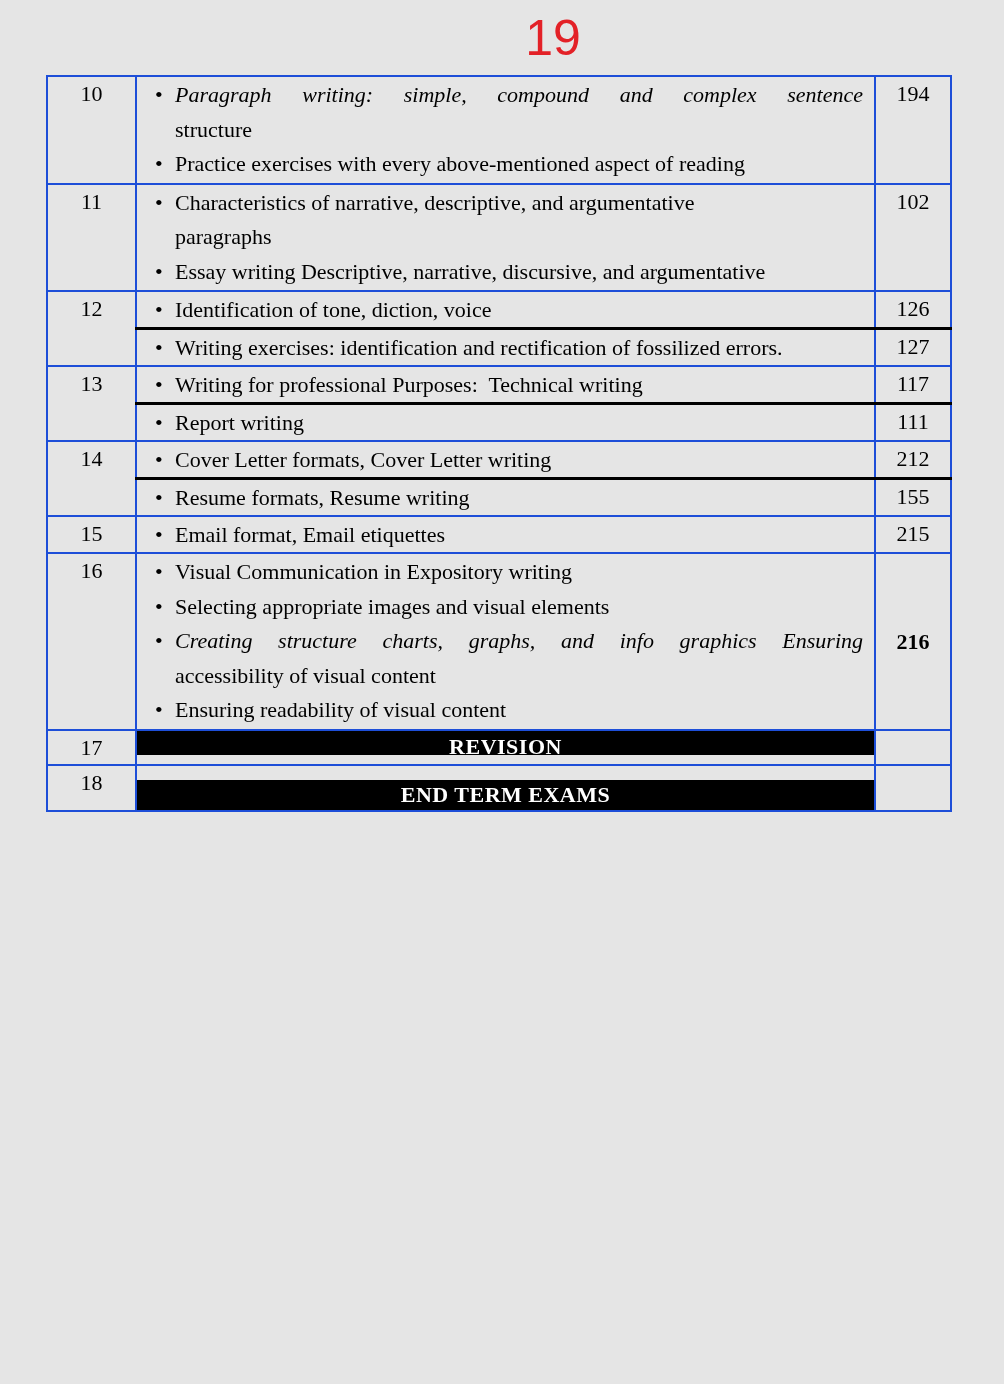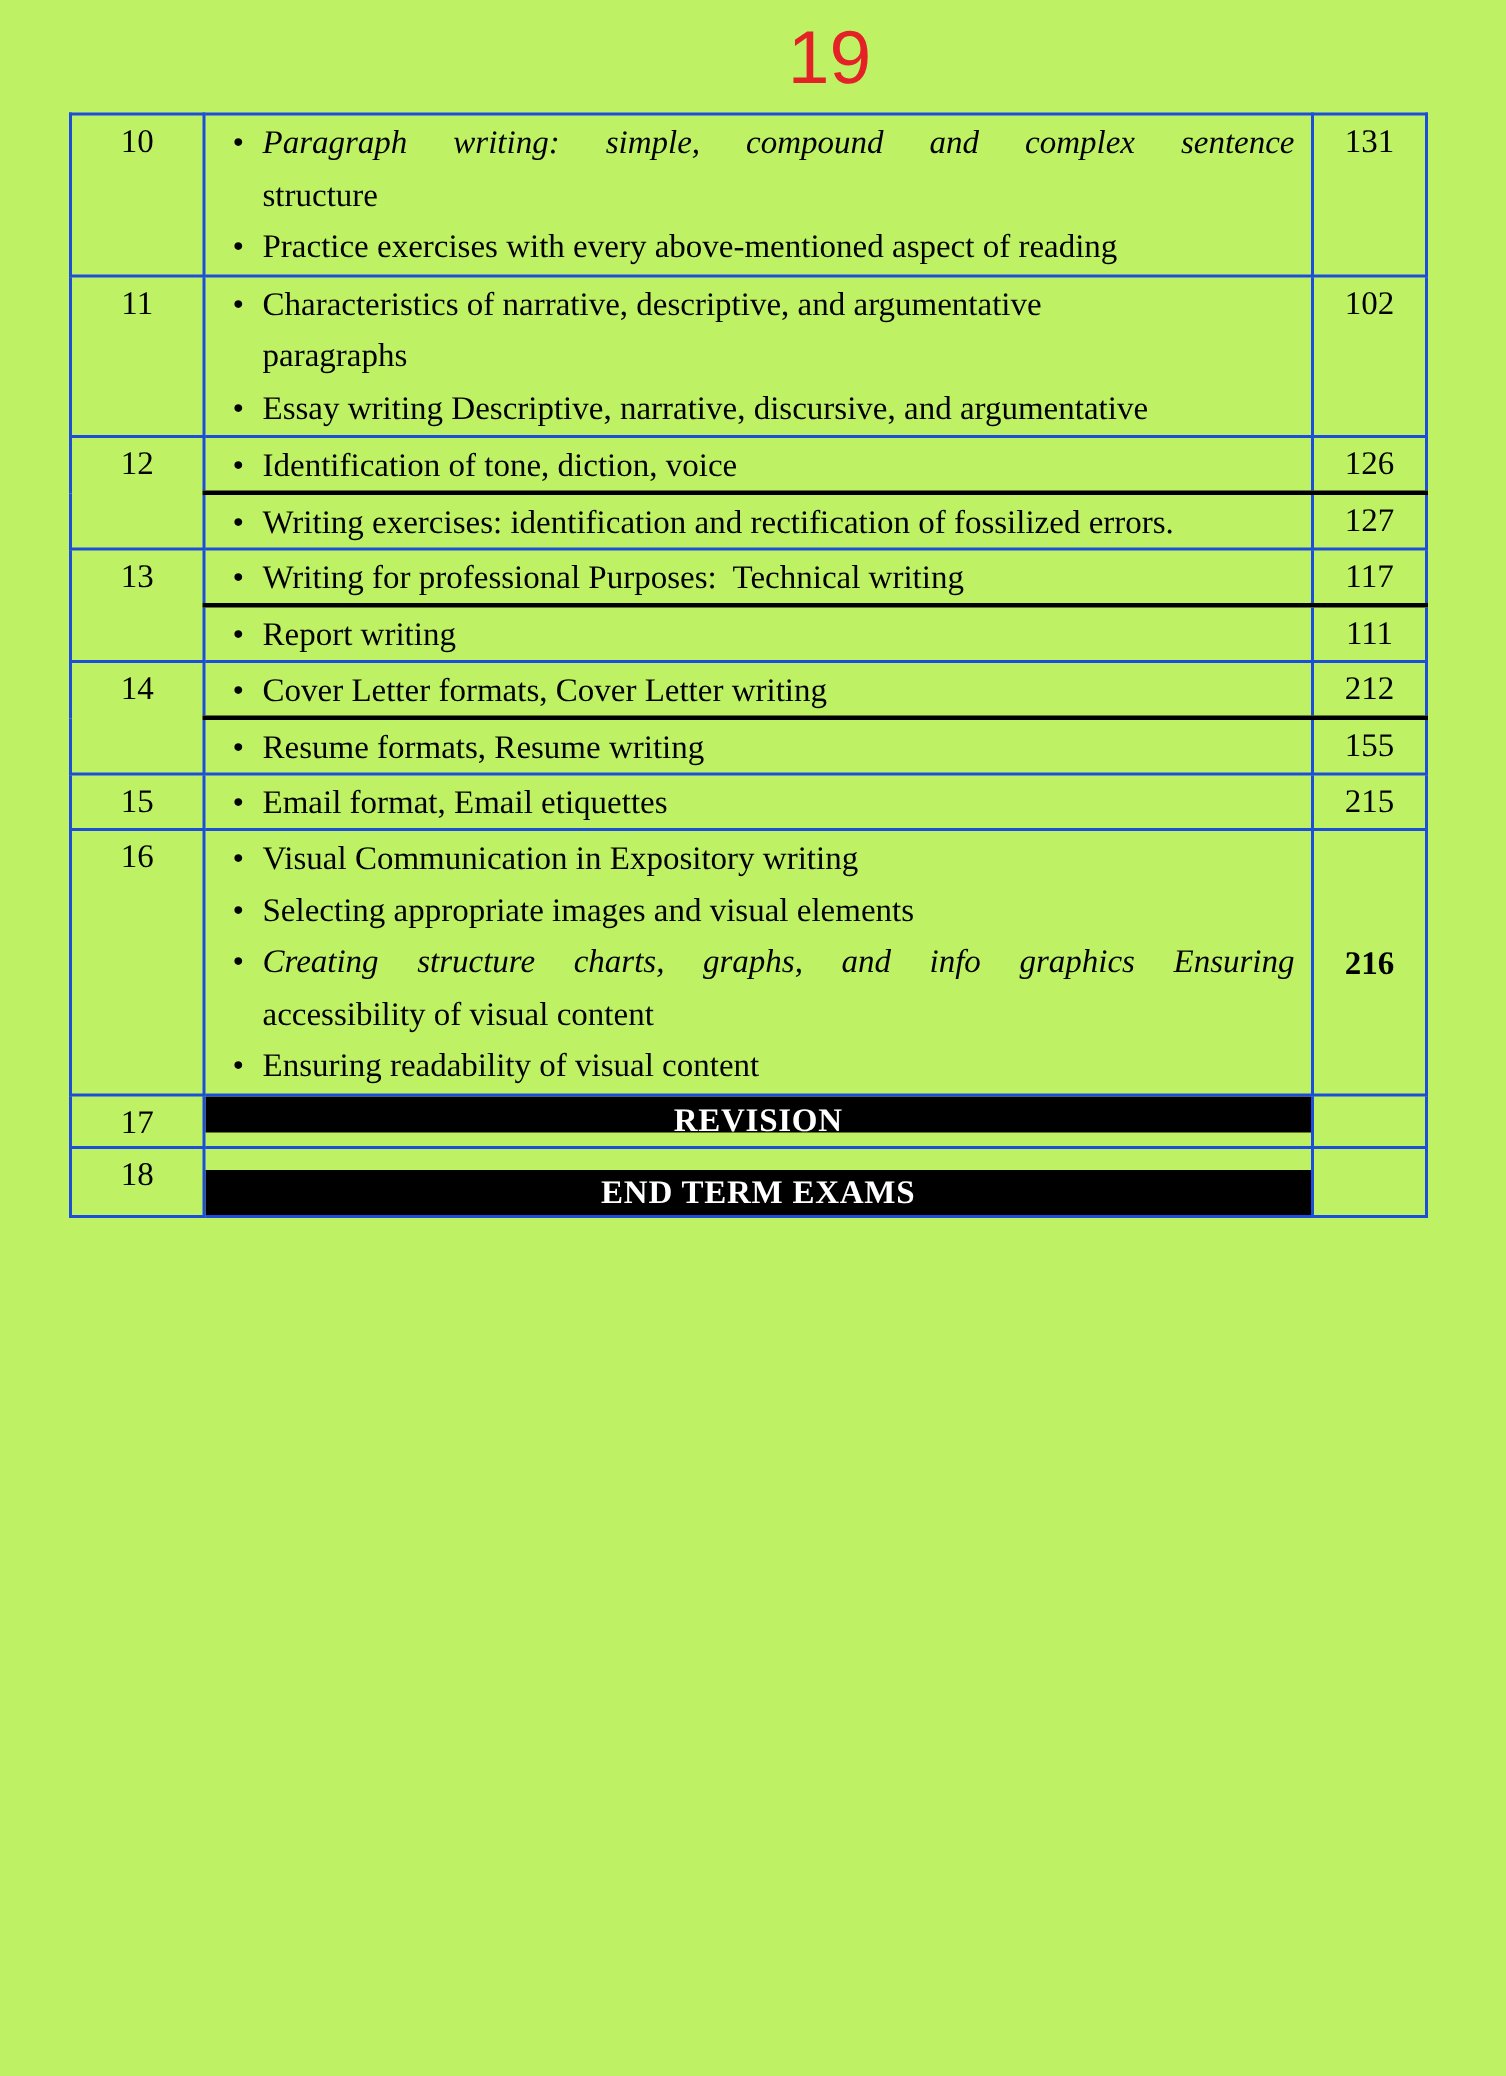--- a/index.html
+++ b/index.html
@@ -1,20 +1,20 @@
 <!DOCTYPE html>
 <html><head>
 <meta charset="utf-8">
 <style>
   html, body { margin: 0; padding: 0; background: #ffffff; }
   .page {
     position: relative;
     width: 1004px;
     height: 1384px;
-    background: #bef264;
+    background: #e5e5e5;
     font-family: "Liberation Serif", "DejaVu Serif", serif;
     color: #000000;
     overflow: hidden;
   }
   .pagenum-wrap {
     width: 1004px;
     box-sizing: border-box;
     padding-left: 102px;   
     margin-top: 12px;
     text-align: center;
@@ -110,21 +110,21 @@
               <span class="line">structure</span>
             </span>
           </div>
           <div class="bullet">
             <span class="dot">•</span>
             <span class="btext">
               <span class="line">Practice exercises with every above-mentioned aspect of reading</span>
             </span>
           </div>
         </td>
-        <td class="pageno">131</td>
+        <td class="pageno">194</td>
       </tr>
 
       <tr class="h101">
         <td class="num">11</td>
         <td class="content multi">
           <div class="bullet">
             <span class="dot">•</span>
             <span class="btext">
               <span class="line">Characteristics of narrative, descriptive, and argumentative</span>
               <span class="line">paragraphs</span>

